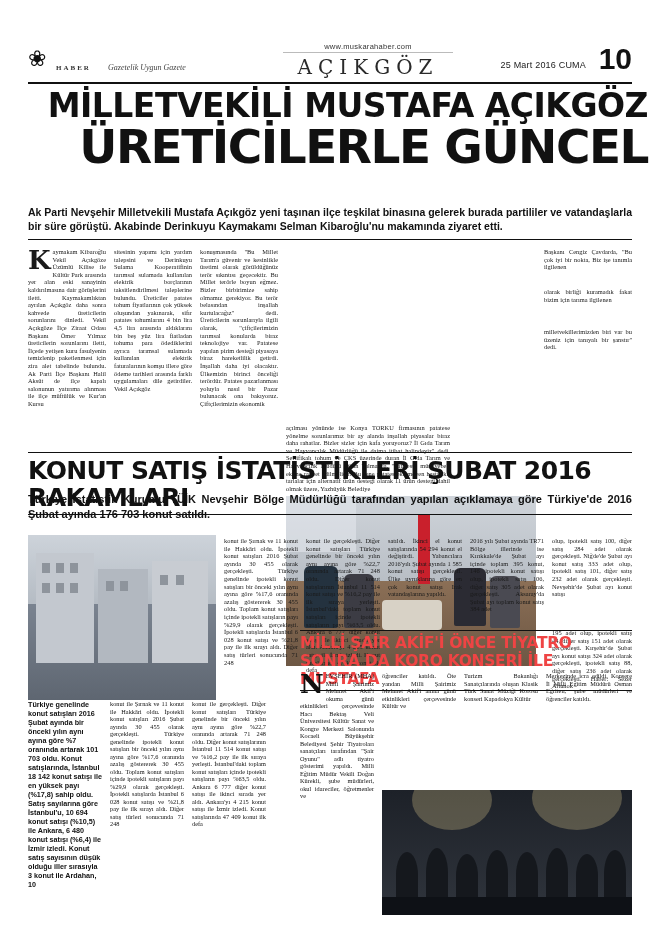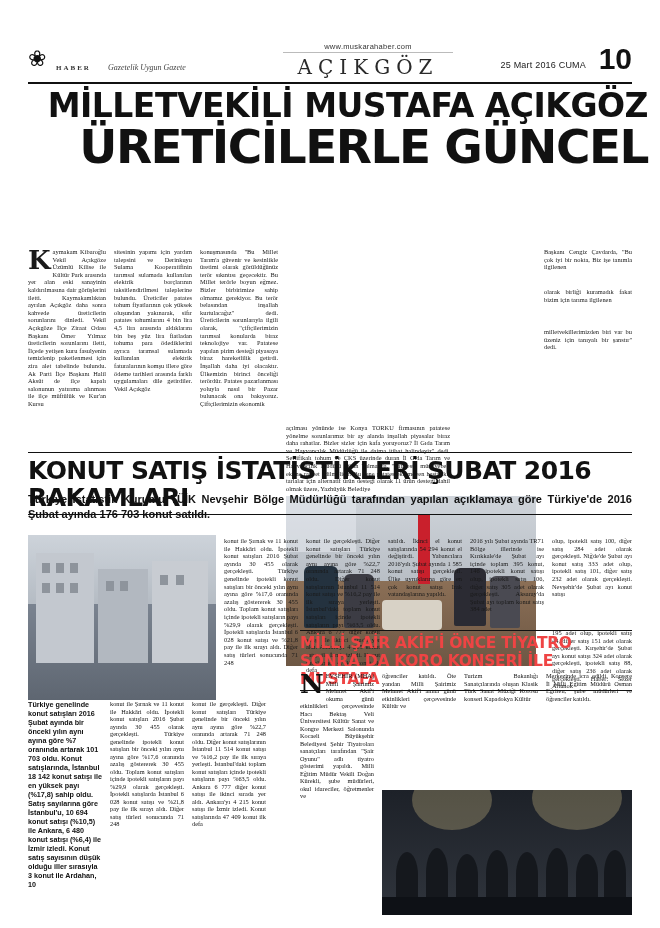--- a/index.html
+++ b/index.html
@@ -100,20 +100,21 @@
       <div class="section">AÇIKGÖZ</div>
     </div>
     <div class="date">25 Mart 2016 CUMA</div>
     <div class="pageno">10</div>
   </div>
 
   <div class="hl-wrap">
     <div class="hl1">MİLLETVEKİLİ MUSTAFA AÇIKGÖZ</div>
     <div class="hl2">ÜRETİCİLERLE GÜNCEL</div>
   </div>
+  <div class="lede">Ak Parti Nevşehir Milletvekili Mustafa Açıkgöz yeni taşınan ilçe teşkilat binasına gelerek burada partililer ve vatandaşlarla bir süre görüştü. Akabinde Derinkuyu Kaymakamı Selman Kibaroğlu'nu makamında ziyaret etti.</div>
 
   <div class="story1">
     <div class="col c1"><span class="dropcap">K</span><span>aymakam Kibaroğlu Vekil Açıkgöze Üzümlü Kilise ile Kültür Park arasında yer alan eski sanayinin kaldırılmasına dair görüşlerini iletti. Kaymakamlıktan ayrılan Açıkgöz daha sonra kahvede üreticilerin sorunlarını dinledi. Vekil Açıkgöze İlçe Ziraat Odası Başkanı Ömer Yılmaz üreticilerin sorunlarını iletti, İlçede yetişen kuru fasulyenin temizlenip paketlenmesi için zira alet tabelinde bulundu. Ak Parti İlçe Başkanı Halil Aksüt de ilçe kapalı salonunun yatırıma alınması ile ilçe müftülük ve Kur'an Kursu</span></div>
     <div class="col c2">sitesinin yapımı için yardım talepsini ve Derinkuyu Sulama Kooperatifinin tarımsal sulamada kullanılan elektrik borçlarının taksitlendirilmesi taleplerine bulundu. Üreticiler patates tohum fiyatlarının çok yüksek oluşundan yakınarak, sifır patates tohumlarını 4 bin lira 4,5 lira arasında aldıklarını bin beş yüz lira fiatladan tohuma para ödediklerini ayrıca tarımsal sulamada kullanılan elektrik faturalarının komşu illere göre ödeme tarihleri arasında farklı uygulamaları dile getirdiler. Vekil Açıkgöz</div>
     <div class="col c3">konuşmasında "Bu Millet Tarım'a güvenir ve kesinlikle üretimi olarak görüldüğünüz terör sıkıntısı geçecektir. Bu Millet terörle boyun eğmez. Bizler birbirimize sahip olmamız gerekiyor. Bu terör belasından inşallah kurtulacağız" dedi. Üreticilerin sorunlarıyla ilgili olarak, "çiftçilerimizin tarımsal konularda biraz teknolojiye var. Patatese yapılan pirim desteği piyasaya biraz hareketlilik getirdi. İnşallah daha iyi olacaktır. Ülkemizin birinci önceliği terördür. Patates pazarlanması yoluyla nasıl bir Pazar bulunacak ona bakıyoruz. Çiftçilerimizin ekonomik</div>
 
     <div class="photo1 blur">
       <div class="ph-sky" style="height:55%;background:linear-gradient(#cfd4da,#b6bcc3);"></div>
       <div class="ph-ground" style="height:50%;background:linear-gradient(#8b6f56,#6d5744);"></div>
       <div class="ph-flag" style="left:132px;top:18px;height:70px;width:12px;background:#c9202c;"></div>

